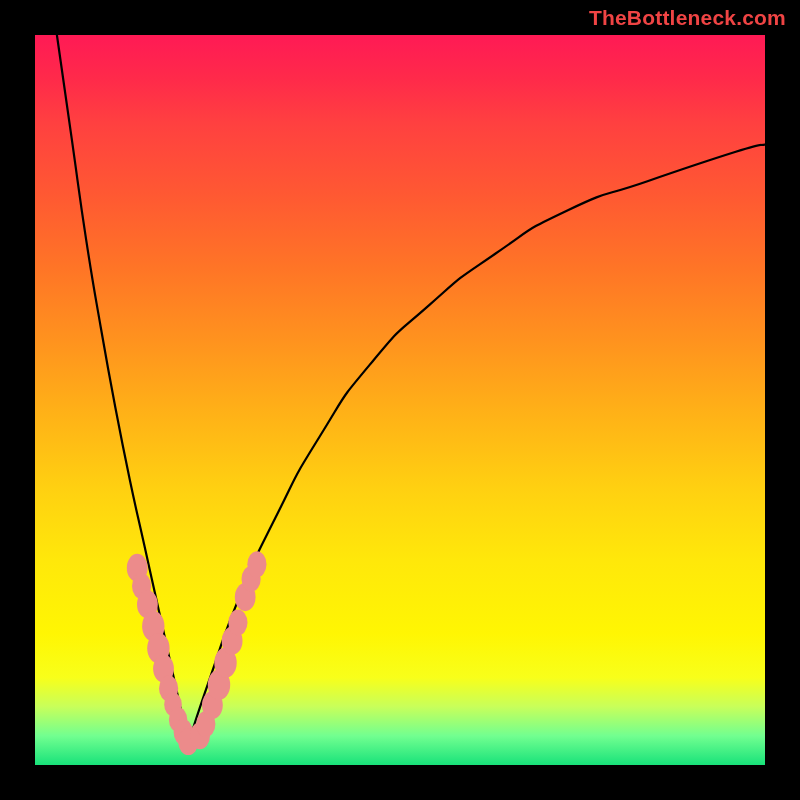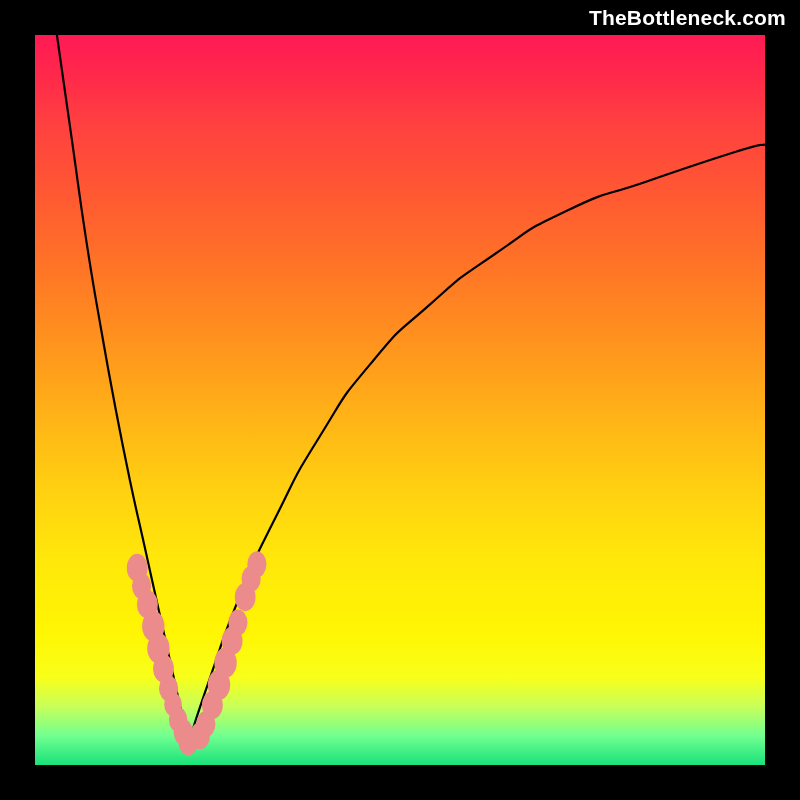--- a/index.html
+++ b/index.html
@@ -39,21 +39,21 @@
       #f8ff1a 88%,
       #c8ff5a 92%,
       #72ff90 96%,
       #18e27a 100%
     );
   }
   .watermark {
     position: absolute;
     top: 6px;
     right: 14px;
-    color: #ffffff;
+    color: #ef4444;
     font-size: 21px;
     font-weight: 600;
     letter-spacing: 0.2px;
     user-select: none;
   }
   svg.curves {
     position: absolute;
     top: 0;
     left: 0;
     width: 730px;

